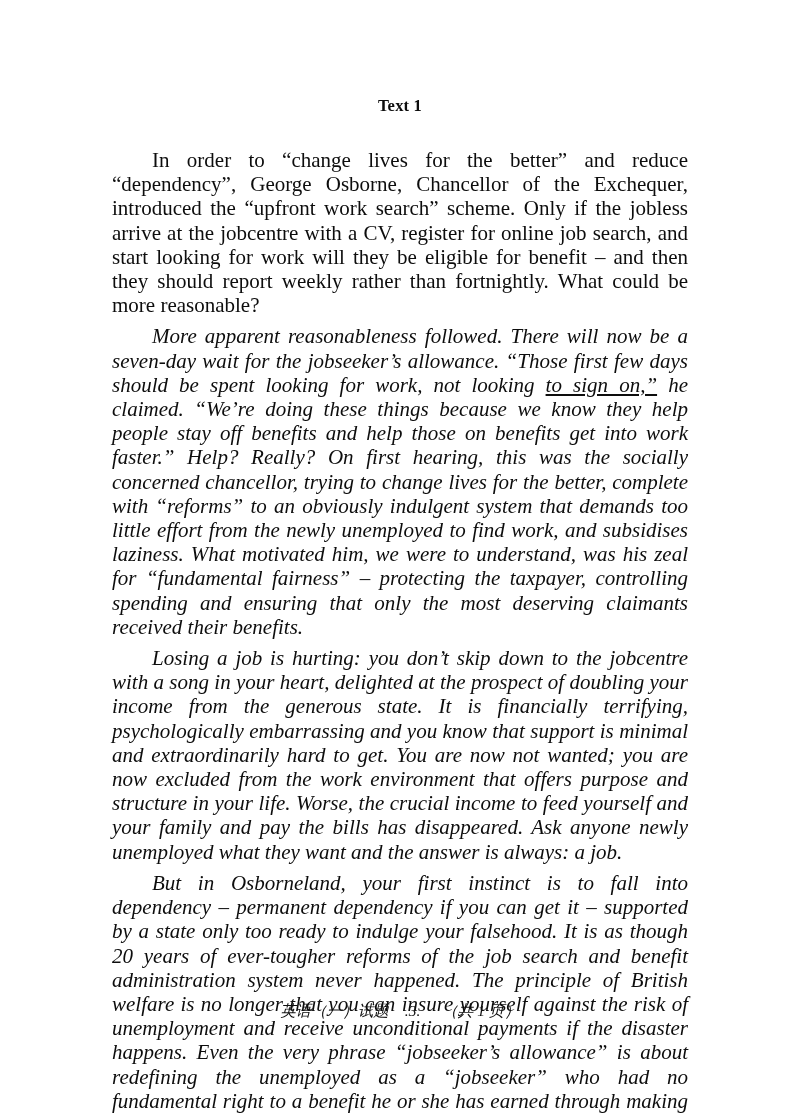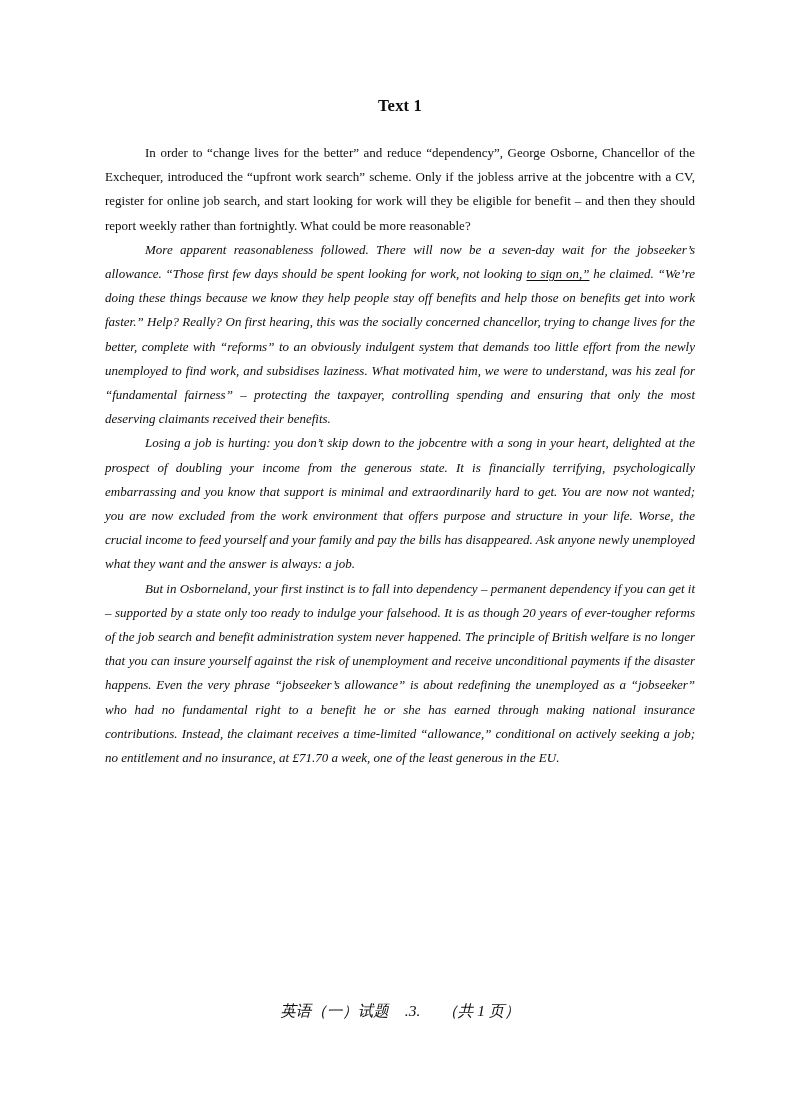--- a/index.html
+++ b/index.html
@@ -29,25 +29,25 @@
     text-align: center;
     font-size: 16.5px;
     font-weight: bold;
     letter-spacing: 0.2px;
   }
   .body-text {
     margin: 0;
     padding-top: 25px;
   }
   .para {
-    margin: 0;
+    margin: 7px;
     text-align: justify;
     text-justify: inter-word;
     text-indent: 40px;
-    font-size: 13px;
+    font-size: 21px;
     line-height: 24.2px;
     hyphens: none;
     -webkit-hyphens: none;
   }
   .para + .para {
     margin-top: 0;
     font-style: italic;
   }
   .para .ul {
     text-decoration: underline;

